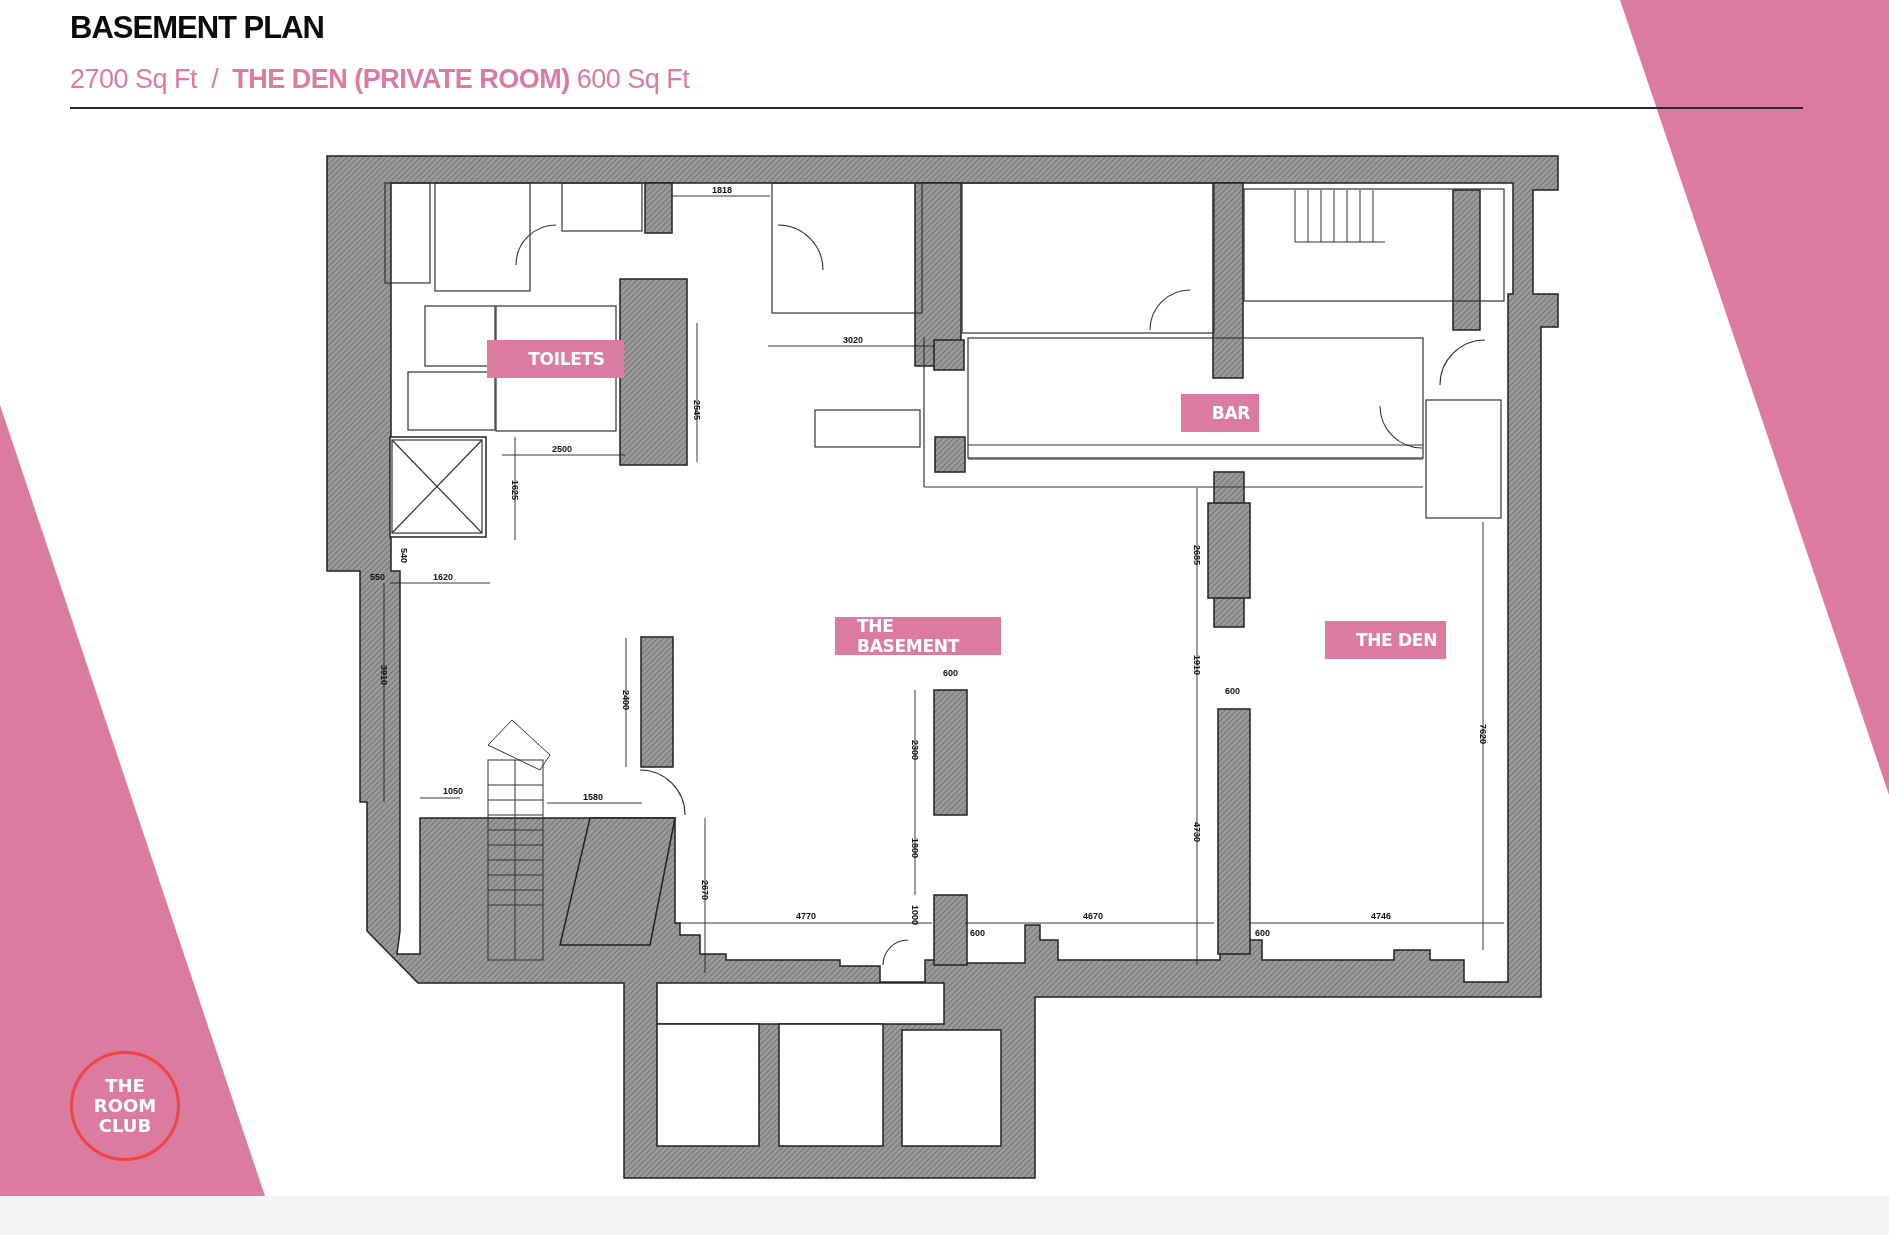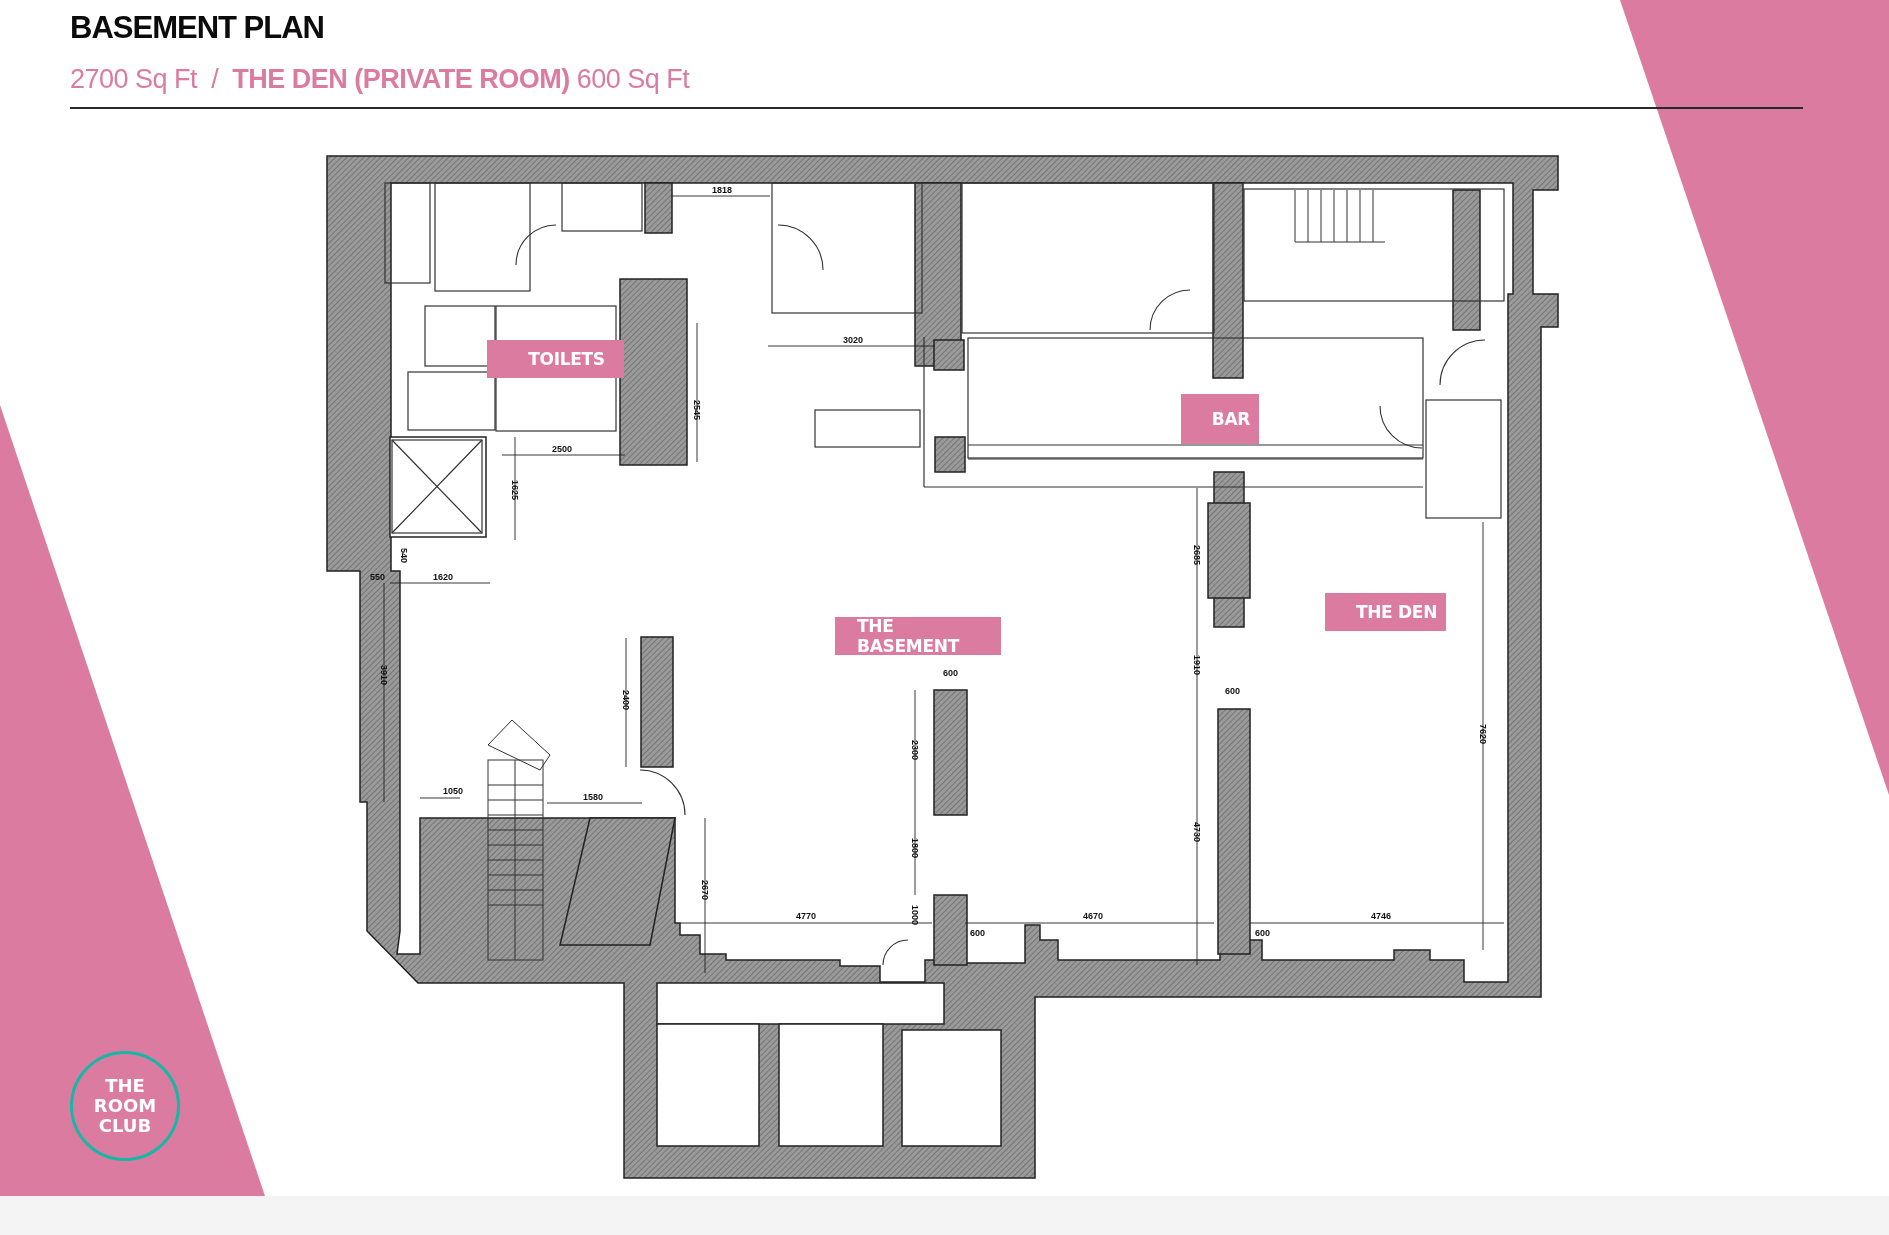--- a/index.html
+++ b/index.html
@@ -5,21 +5,21 @@
   html, body { margin:0; padding:0; background:#ffffff; }
   body { width:1889px; height:1235px; position:relative; overflow:hidden; font-family:"DejaVu Sans", sans-serif; }
   .bg-shape { position:absolute; left:0; top:0; width:1889px; height:1235px; }
   .title { position:absolute; left:70px; top:10px; font-family:"Liberation Sans", sans-serif; font-weight:700; font-size:31px; letter-spacing:-1px; color:#0b0b0b; }
   .subtitle { position:absolute; left:70px; top:64px; font-family:"Liberation Sans", sans-serif; font-size:27px; color:#dc7ba0; letter-spacing:-0.5px; white-space:nowrap; }
   .subtitle .strong { font-weight:700; }
   .rule { position:absolute; left:70px; top:107px; width:1733px; height:2px; background:#2a2a2a; }
   .plan { position:absolute; left:0; top:0; width:1889px; height:1235px; }
   .room-label { position:absolute; background:#dc7ba0; color:#ffffff; font-family:"DejaVu Sans", sans-serif; font-weight:700; font-size:17px; display:flex; align-items:center; justify-content:center; letter-spacing:-0.3px;padding-left:22px; }
   .dim { font-family:"Liberation Sans", sans-serif; font-size:9px; font-weight:700; fill:#111; }
-  .logo { position:absolute; left:70px; top:1051px; width:110px; height:110px; border:3px solid #14b8a6; border-radius:50%; box-sizing:border-box; display:flex; flex-direction:column; align-items:center; justify-content:center; color:#fff; font-family:"DejaVu Sans", sans-serif; font-weight:700; font-size:18px; line-height:20px; }
+  .logo { position:absolute; left:70px; top:1051px; width:110px; height:110px; border:3px solid #ef4444; border-radius:50%; box-sizing:border-box; display:flex; flex-direction:column; align-items:center; justify-content:center; color:#fff; font-family:"DejaVu Sans", sans-serif; font-weight:700; font-size:18px; line-height:20px; }
   .bottom-band { position:absolute; left:0; top:1196px; width:1889px; height:39px; background:#f4f4f4; }
 </style>
 </head>
 <body>
 
 <svg class="bg-shape" viewBox="0 0 1889 1235">
   <polygon points="1620,0 1889,0 1889,795" fill="#dc7ba0"></polygon>
   <polygon points="0,405 278,1235 0,1235" fill="#dc7ba0"></polygon>
 </svg>
 
@@ -173,21 +173,21 @@
     <text class="dim" x="0" y="0" transform="translate(1194,655) rotate(90)">1910</text>
     <text class="dim" x="1225" y="694">600</text>
     <text class="dim" x="0" y="0" transform="translate(1194,822) rotate(90)">4730</text>
     <text class="dim" x="1255" y="936">600</text>
     <text class="dim" x="1371" y="919">4746</text>
     <text class="dim" x="0" y="0" transform="translate(1480,724) rotate(90)">7620</text>
   </g>
 </svg>
 
 <div class="room-label" style="left:487px; top:340px; width:115px; height:38px;">TOILETS</div>
-<div class="room-label" style="left:1181px; top:394px; width:56px; height:50px;">BAR</div>
+<div class="room-label" style="left:1181px; top:394px; width:56px; height:38px;">BAR</div>
 <div class="room-label" style="left:835px; top:593px; width:144px; height:38px;margin-top:24px;">THE BASEMENT</div>
-<div class="room-label" style="left:1325px; top:593px; width:99px; height:38px;">THE DEN</div>
+<div class="room-label" style="left:1325px; top:621px; width:99px; height:38px;">THE DEN</div>
 
 <div class="logo">
   <span>THE</span>
   <span>ROOM</span>
   <span>CLUB</span>
 </div>
 
 </body></html>

